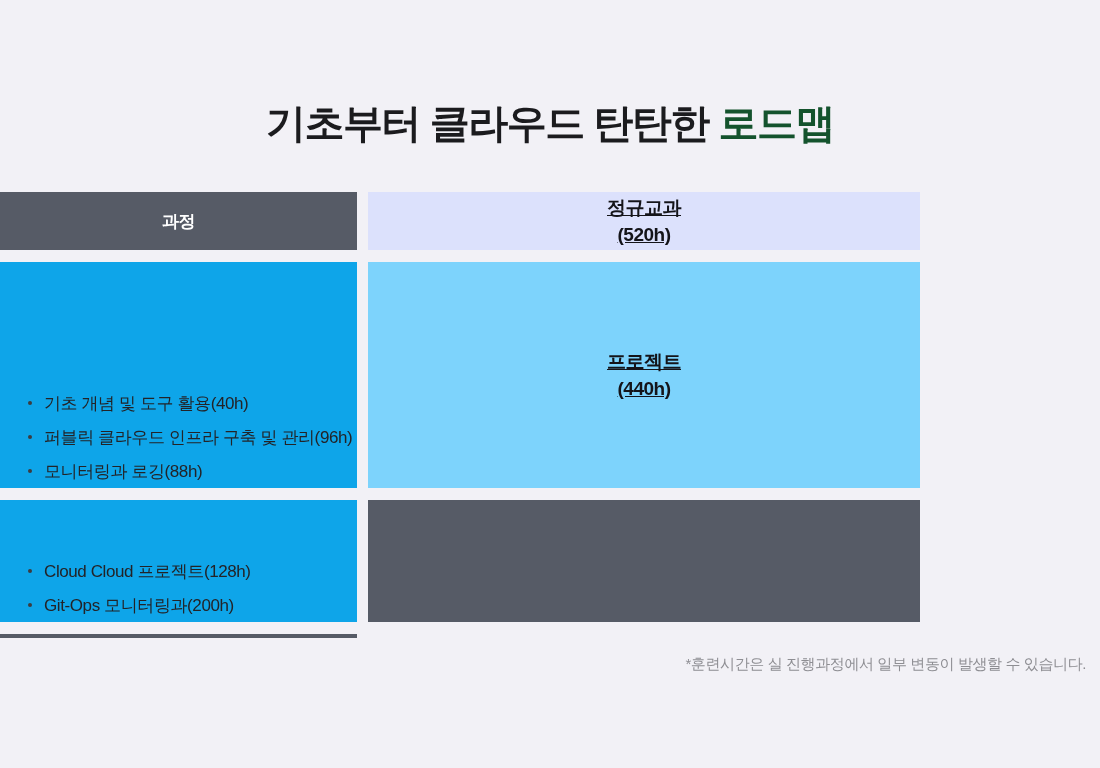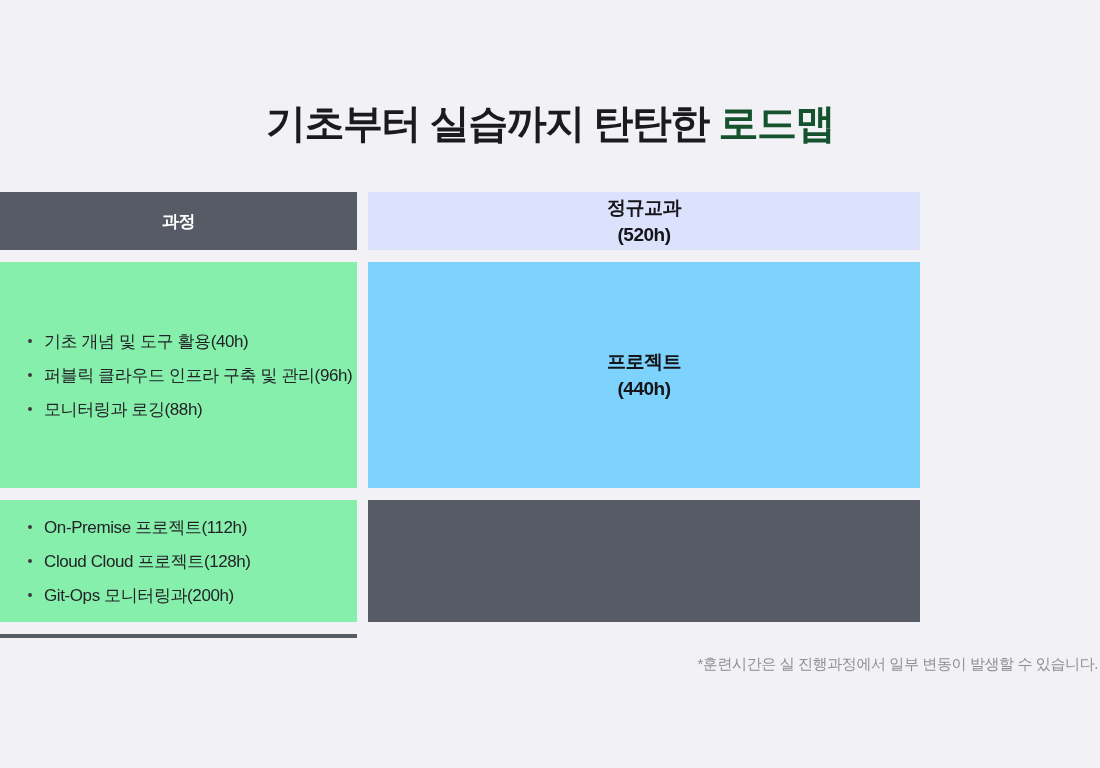--- a/index.html
+++ b/index.html
@@ -47,29 +47,30 @@
   .label-cell {
     display: flex;
     flex-direction: column;
     align-items: center;
     justify-content: center;
     font-size: 19px;
     font-weight: 700;
     line-height: 27px;
     letter-spacing: -0.5px;
     color: #141419;
+    text-decoration: underline;
   }
   .label-row1 { background: #DCE1FC; }
   .label-row2 { background: #7dd3fc; }
 
   .content-cell {
-    background: #86efac;
+    background: #0ea5e9;
     display: flex;
     flex-direction: column;
-    justify-content: center;
+    justify-content: flex-end;
     padding-left: 28px;
   }
   ul.items { list-style: none; margin: 0; padding: 0; }
   li.item {
     display: flex;
     align-items: center;
     height: 34px;
     font-size: 17px;
     letter-spacing: -0.4px;
     color: #232327;
@@ -80,31 +81,31 @@
     height: 4px;
     border-radius: 50%;
     background: #3C3C40;
     margin-right: 12px;
   }
 
   .border-seg { background: #565B66; }
 
   .footnote {
     margin-top: 17px;
-    padding-right: 2px;
+    padding-right: 14px;
     text-align: right;
     font-size: 15px;
     letter-spacing: -0.4px;
     color: #8E8E93;
   }
 </style>
 </head>
 <body>
 
-<h1 class="page-title"><span>기초부터 실습까지 탄탄한 </span><span class="accent">로드맵</span></h1>
+<h1 class="page-title"><span>기초부터 클라우드 탄탄한 </span><span class="accent">로드맵</span></h1>
 
 <div class="roadmap-table">
 
   <div class="th">과정</div>
 
   <div class="label-cell label-row1">
     <div>정규교과</div>
     <div>(520h)</div>
   </div>
   <div class="content-cell">
@@ -125,24 +126,20 @@
   </div>
 
   <div class="label-cell label-row2">
     <div>프로젝트</div>
     <div>(440h)</div>
   </div>
   <div class="content-cell">
     <ul class="items">
       <li class="item">
           <span class="bullet-dot"></span>
-          <span>On-Premise 프로젝트(112h)</span>
-        </li>
-      <li class="item">
-          <span class="bullet-dot"></span>
           <span>Cloud Cloud 프로젝트(128h)</span>
         </li>
       <li class="item">
           <span class="bullet-dot"></span>
           <span>Git-Ops 모니터링과(200h)</span>
         </li>
     </ul>
   </div>
 
   <div class="border-seg"></div>

